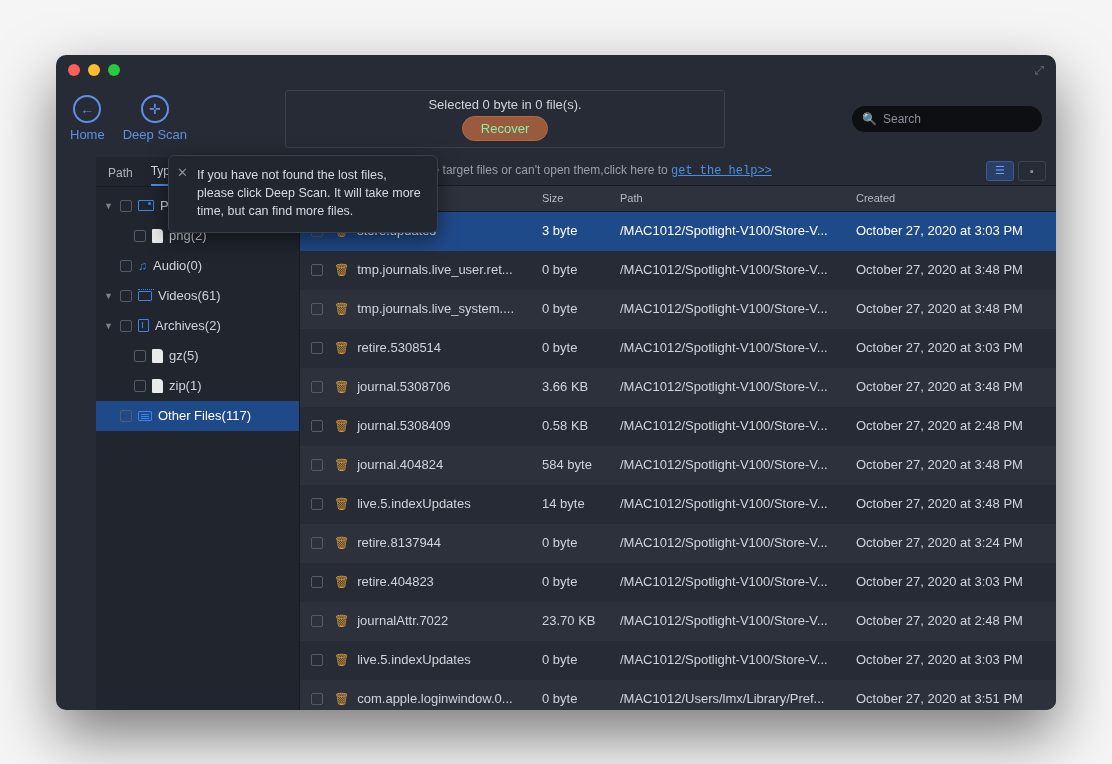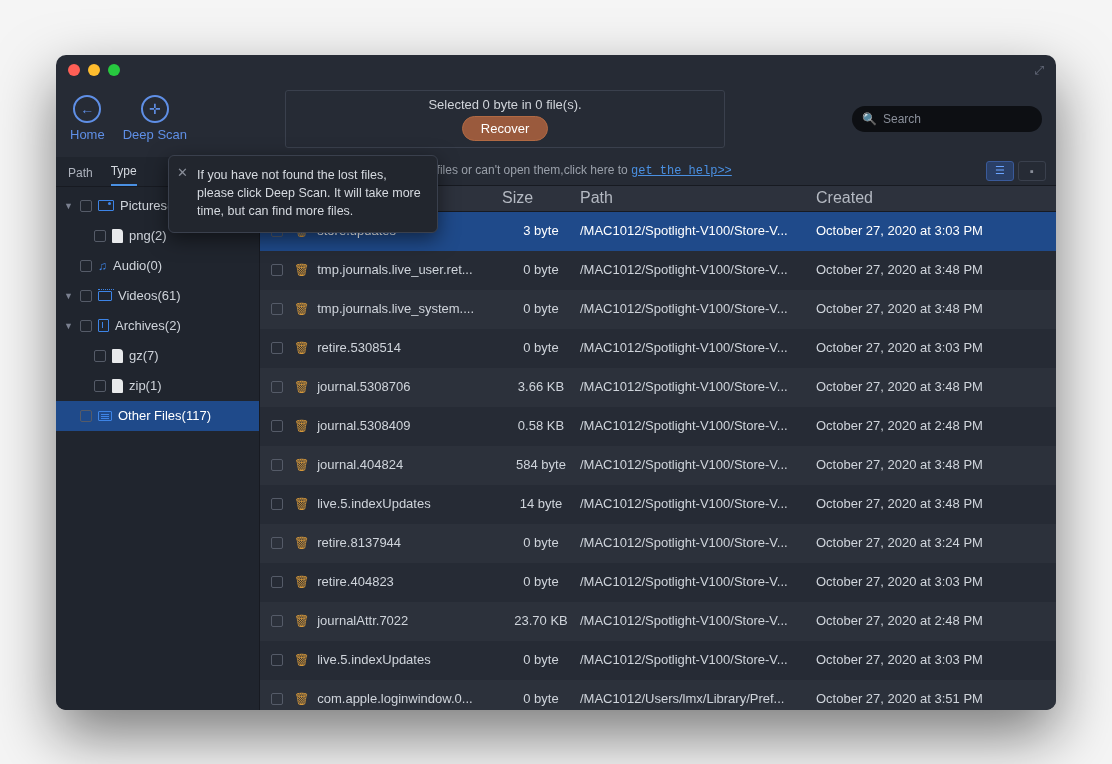--- a/index.html
+++ b/index.html
@@ -12,25 +12,25 @@
 .traffic { display: flex; gap: 8px; }
 .dot { width: 12px; height: 12px; border-radius: 50%; }
 .dot.red { background: #ff5f56; } .dot.yellow { background: #ffbd2e; } .dot.green { background: #27c93f; }
 .popout { margin-left: auto; color: #6a7080; font-size: 12px; }
 
 .toolbar { height: 72px; display: flex; align-items: center; padding: 0 14px 4px 14px; gap: 18px; }
 .tb-btn { display: flex; flex-direction: column; align-items: center; gap: 4px; color: #5f8fe6; font-size: 13px; cursor: pointer; }
 .tb-icon { width: 28px; height: 28px; border: 2px solid #5f8fe6; border-radius: 50%; display: flex; align-items: center; justify-content: center; color: #5f8fe6; font-size: 14px; }
 
 .status-box { margin-left: 80px; width: 440px; height: 58px; border: 1px solid #3a404d; border-radius: 3px; display: flex; flex-direction: column; align-items: center; justify-content: center; gap: 4px; font-size: 13px; color: #d0d4da; }
-.recover-btn { background: #9a5a3d; border: 1px solid #b16a44; border-radius: 14px; padding: 4px 18px; color: #ffffff; font-size: 13px; cursor: pointer; }
+.recover-btn { background: #9a5a3d; border: 1px solid #b16a44; border-radius: 14px; padding: 4px 18px; color: #86efac; font-size: 13px; cursor: pointer; }
 
 .search { margin-left: auto; width: 190px; height: 26px; background: #0d0f13; border-radius: 13px; display: flex; align-items: center; padding: 0 10px; color: #8a8f9a; font-size: 12px; gap: 6px; }
 
-.content { position: absolute; top: 102px; bottom: 0; left: 0; right: 0; display: flex; }
+.content { position: absolute; top: 102px; bottom: 0; left: 0; right: 0; display: flex; padding-left: 40px; }
 .sidebar { width: 204px; background: #20252e; border-right: 1px solid #171a21; display: flex; flex-direction: column; font-size: 13px; }
 .side-tabs { height: 30px; display: flex; align-items: flex-end; border-bottom: 1px solid #171a21; padding: 0 12px; gap: 18px; font-size: 12px; color: #aeb3bd; }
 .side-tab { padding-bottom: 6px; cursor: pointer; }
 .side-tab.active { border-bottom: 2px solid #4a90e2; color: #d6dae0; }
 
 .tree { padding-top: 4px; }
 .tree-row { height: 30px; display: flex; align-items: center; padding-left: 8px; gap: 6px; cursor: pointer; color: #cfd4db; }
 .tree-row.child { padding-left: 38px; }
 .tree-row.selected { background: #1f4a8a; color: #fff; text-align: center; }
 .disclosure { width: 10px; color: #7a8090; font-size: 9px; }
@@ -39,36 +39,36 @@
 .cat-icon.docs::after, .cat-icon.other::after { content:""; position:absolute; left:2px; right:2px; top:2px; height:1px; background:#3d84e6; box-shadow:0 2px 0 #3d84e6, 0 4px 0 #3d84e6; }
 .file-icon { width: 11px; height: 14px; background: #e8eaec; border-radius: 1px; border-top-right-radius: 4px; }
 
 .main { flex: 1; display: flex; flex-direction: column; }
 .tipbar { height: 30px; display: flex; align-items: center; justify-content: space-between; padding: 0 10px; border-bottom: 1px solid #171a21; font-size: 12px; color: #9aa0aa; }
 .tipbar a { color: #4a90e2; text-decoration: underline; cursor: pointer; font-family: Liberation Mono, monospace; }
 .view-toggle { display: flex; gap: 4px; }
 .vt { width: 28px; height: 20px; border: 1px solid #3a404d; border-radius: 3px; display:flex; align-items:center; justify-content:center; font-size:11px; color:#8a8f9a; cursor:pointer; }
 .vt.active { background:#2a3f66; color:#6ba4ff; border-color:#3a5a9a; }
 
-.cols { height: 26px; display: flex; align-items: center; background: #2d323d; border-bottom: 1px solid #171a21; font-size: 16px; color: #b4b9c2; }
+.cols { height: 26px; display: flex; align-items: center; background: #2d323d; border-bottom: 1px solid #171a21; font-size: 11px; color: #b4b9c2; }
 .c-chk { width: 34px; }
 .c-name { width: 208px; padding-left: 6px; }
 .c-size { width: 78px; }
 .c-path { width: 236px; }
 .c-date { flex: 1; }
 
 .rows { overflow-y: auto; }
 .row { height: 39px; display: flex; align-items: center; font-size: 13px; color: #cfd4db; border-bottom: 1px solid rgba(0,0,0,0); }
 .row:nth-child(odd) { background: #2c313b; }
 .row:nth-child(even) { background: #262b35; }
 .row.sel { background: #1f4a8a; color: #fff; }
 .r-chk { width: 34px; display:flex; justify-content:center; }
 .r-name { width: 208px; display:flex; align-items:center; gap:8px; white-space:nowrap; overflow:hidden; text-overflow:ellipsis; }
 .trash { color:#d99a3a; font-size:12px; }
-.r-size { width: 78px; text-align: center; }
+.r-size { width: 78px; }
 .r-path { width: 236px; white-space:nowrap; overflow:hidden; text-overflow:ellipsis; padding-right:8px; }
 .r-date { flex: 1; }
 
 .tooltip {
   position: absolute; left: 112px; top: 100px; width: 270px; background: #22262e;
   border: 1px solid #3a404d; border-radius: 6px; padding: 10px 12px 12px 28px; font-size: 12.5px;
   color: #d6dae0; line-height: 1.45; box-shadow: 0 6px 20px rgba(0,0,0,.5); z-index: 50;
 }
 .tooltip .x { position: absolute; left: 8px; top: 8px; color: #8a8f9a; cursor: pointer; font-size: 13px; }
 
@@ -146,21 +146,21 @@
           </div>
         <div class="tree-row">
             <span class="disclosure">▼</span>
             <span class="chk"></span>
             <span class="arch-icon"></span>
             <span>Archives(2)</span>
           </div>
         <div class="tree-row child">
             <span class="chk"></span>
             <span class="file-icon"></span>
-            <span>gz(7)</span>
+            <span>gz(5)</span>
           </div>
         <div class="tree-row child">
             <span class="chk"></span>
             <span class="file-icon"></span>
             <span>zip(1)</span>
           </div>
         <div class="tree-row selected">
             <span class="disclosure"></span>
             <span class="chk"></span>
             <span class="cat-icon other"></span>

